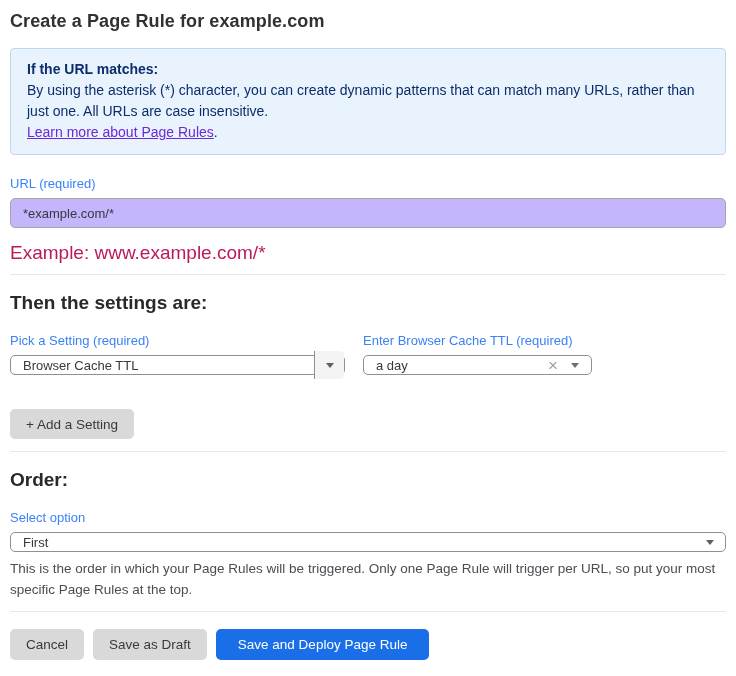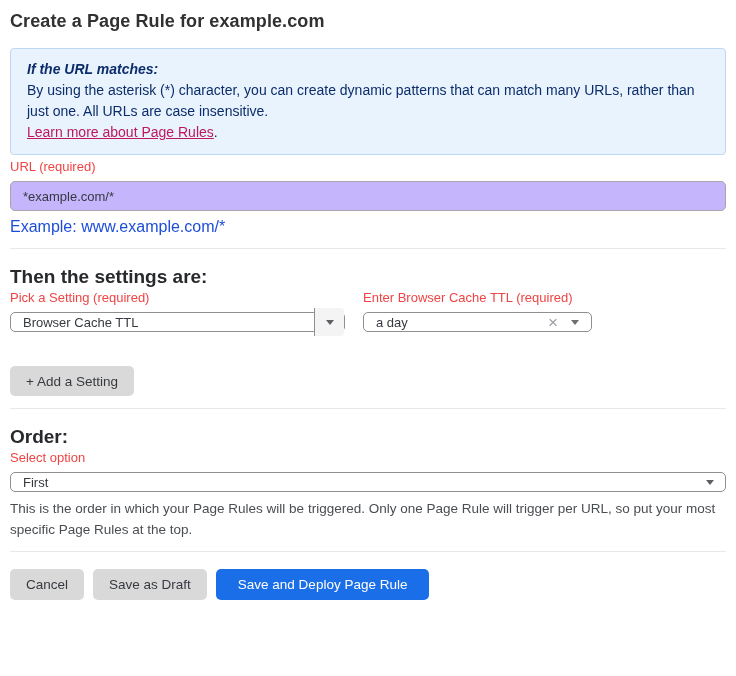--- a/index.html
+++ b/index.html
@@ -20,47 +20,47 @@
   .info-box {
     margin-top: 16px;
     background: #e9f3fd;
     border: 1px solid #bdd8f2;
     border-radius: 4px;
     padding: 10px 16px 11px 16px;
     color: #0c2d6b;
     font-size: 14px;
     line-height: 21px;
   }
-  .info-heading { font-weight: 700; font-style: italic; }
-  .info-link { color: #be185d; text-decoration: underline; cursor: pointer; }
+  .info-heading { font-weight: 700; }
+  .info-link { color: #6d28d9; text-decoration: underline; cursor: pointer; }
   .info-suffix { color: #0c2d6b; }
 
   .field-label {
     display: block;
-    margin-top: 4px;
+    margin-top: 21px;
     font-size: 13px;
-    color: #ef4444;
+    color: #3b82f6;
     line-height: 16px;
   }
   .text-input {
     margin-top: 6px;
     width: 716px; height: 30px;
     border: 1px solid #a6a6a6;
     border-radius: 5px;
     padding: 0 12px;
     font-family: inherit;
     font-size: 13px;
     color: #36393f;
     background: #c4b5fd;
     outline: none;
   }
   .hint {
-    margin-top: 7px;
-    font-size: 16px;
-    color: #1d4ed8;
+    margin-top: 16px;
+    font-size: 19px;
+    color: #be185d;
     line-height: 17px;
   }
 
   hr.divider {
     border: none;
     border-top: 1px solid #e8e8e8;
     height: 0;
   }
   .divider-1 { margin-top: 13px; }
   .divider-2 { margin-top: 12px; }

